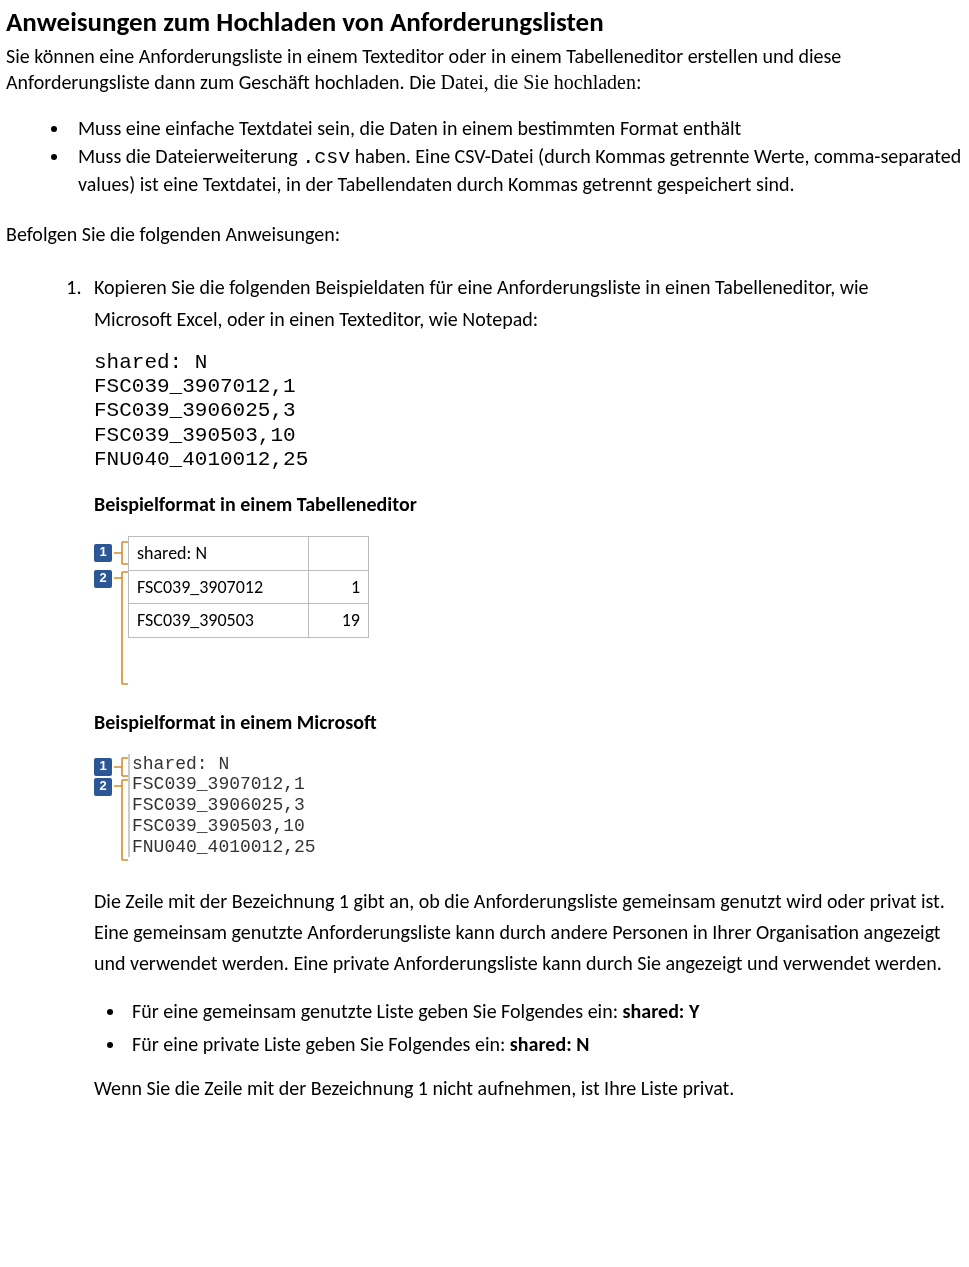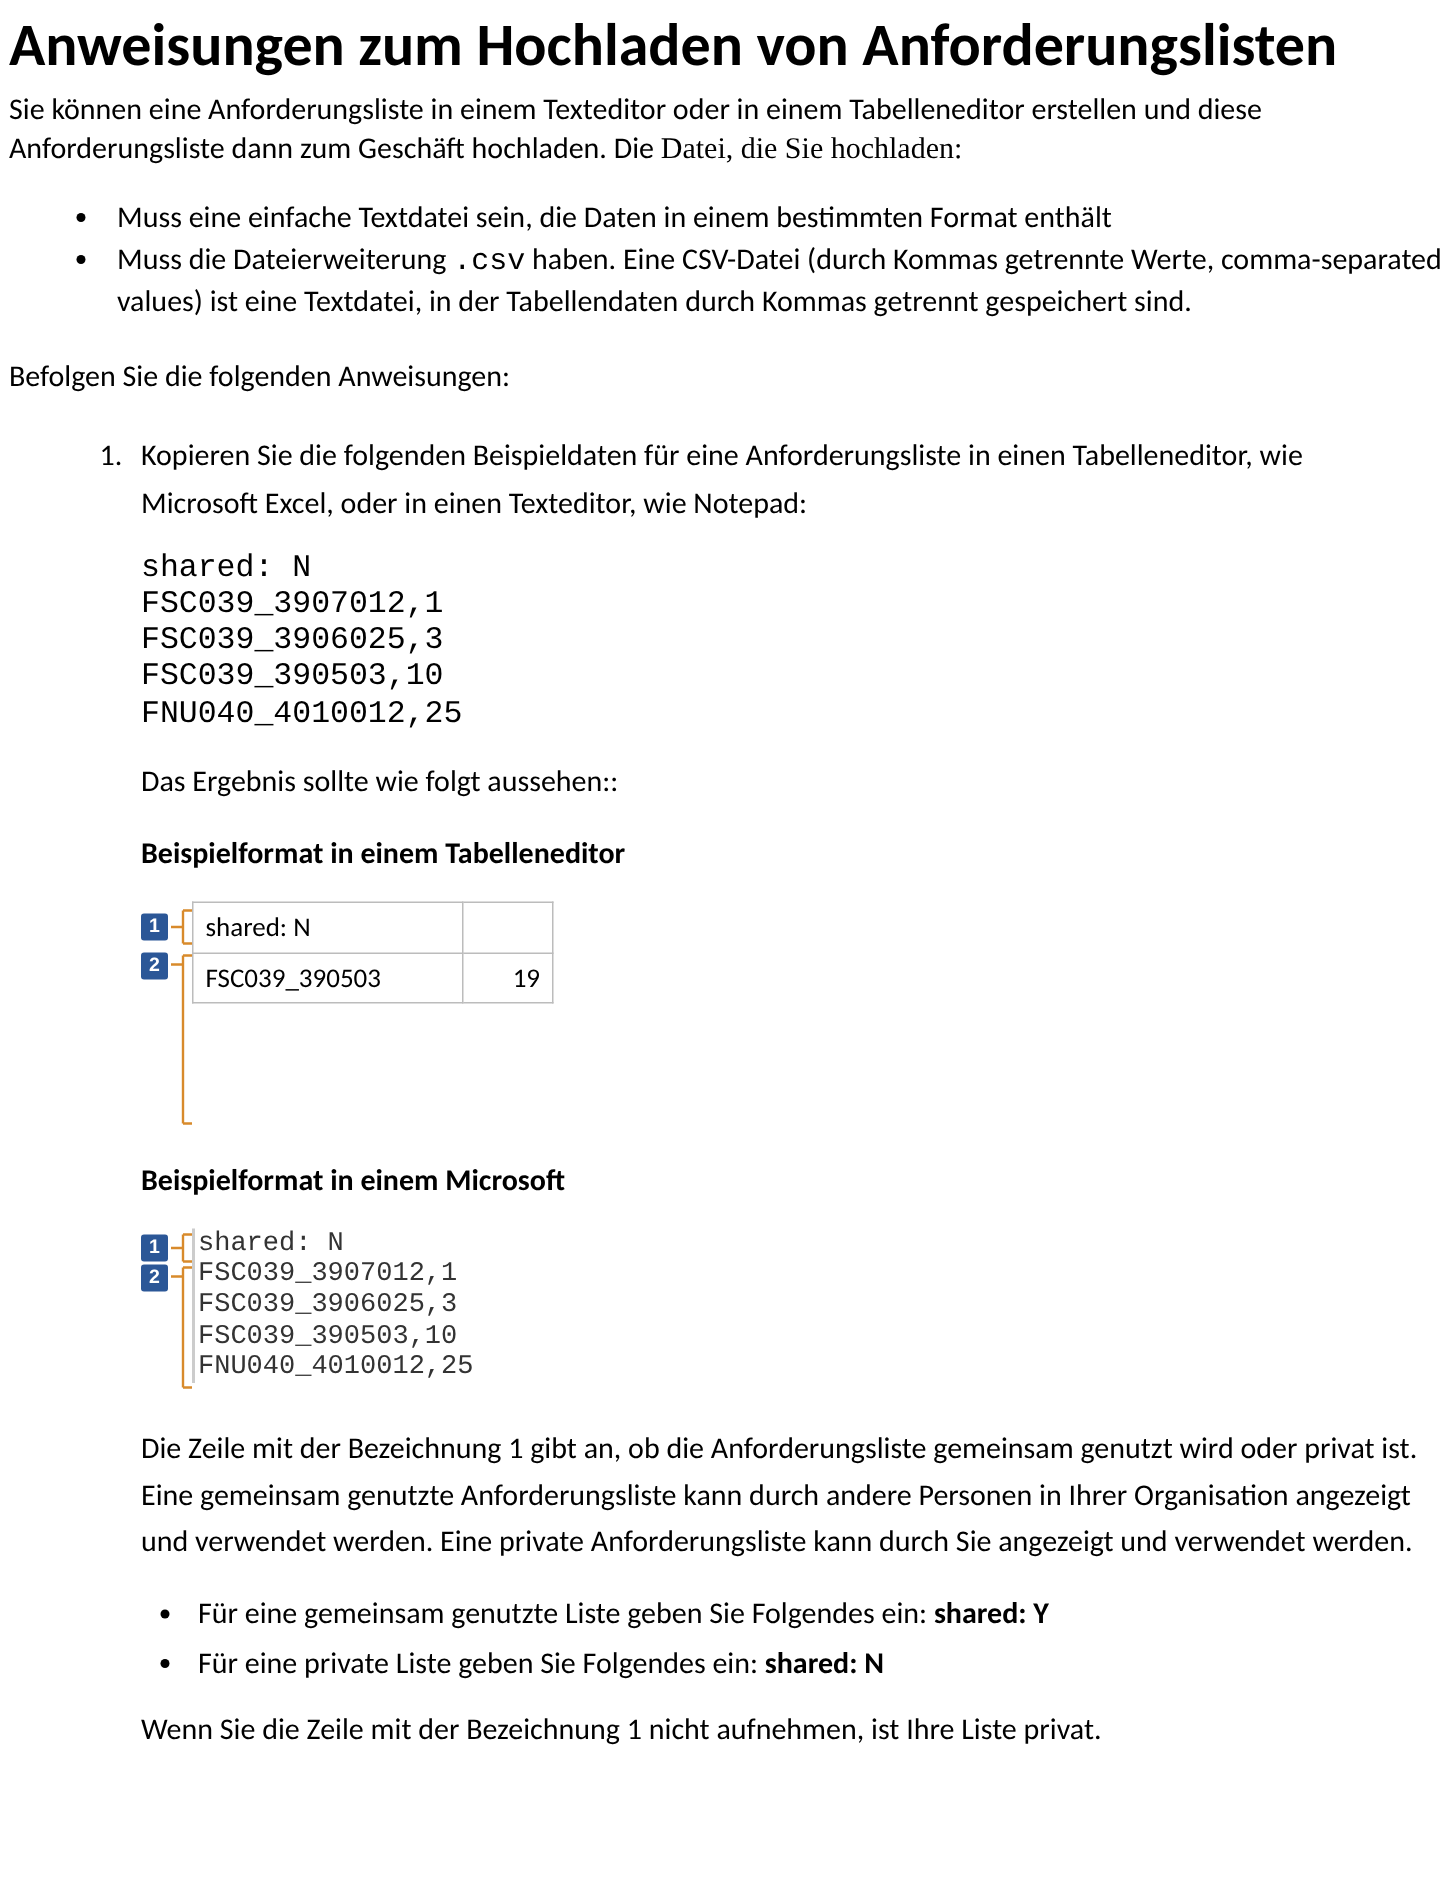--- a/index.html
+++ b/index.html
@@ -5,21 +5,21 @@
     body {
       font-family: Calibri, 'Segoe UI', Arial, sans-serif;
       font-size: 20px;
       color: #000;
       margin: 0;
       padding: 4px 6px;
       line-height: 1.3;
       width: 957px;
     }
     h1 {
-      font-size: 40px;
+      font-size: 27px;
       font-weight: bold;
       margin: 0 0 4px 0;
     }
     .intro {
       margin: 0 0 20px 0;
     }
     .serif-phrase {
       font-family: Georgia, 'Times New Roman', serif;
     }
     ul.bullets {
@@ -165,21 +165,20 @@
 <ol class="steps">
   <li>
     <p>Kopieren Sie die folgenden Beispieldaten für eine Anforderungsliste in einen Tabelleneditor, wie Microsoft Excel, oder in einen Texteditor, wie Notepad:</p>
 
     <pre class="code">shared: N
 FSC039_3907012,1
 FSC039_3906025,3
 FSC039_390503,10
 FNU040_4010012,25</pre>
 
-    <p>Das Ergebnis sollte wie folgt aussehen::</p>
 
     <p class="subhead">Beispielformat in einem Tabelleneditor</p>
 
     <div class="sheet-wrap">
       <div class="callouts callouts-tall">
 
         <div class="callout-row" style="height:30px;">
           <div class="callout-badge">1</div>
           <svg class="bracket-svg" width="16" height="30">
             <path d="M2 15 L10 15 M10 4 L10 26 M10 4 L16 4 M10 26 L16 26" stroke="#d88a2b" stroke-width="1.6" fill="none"></path>
@@ -194,20 +193,24 @@
         </div>
       </div>
       <div>
         <table class="spreadsheet">
           <tbody>
               <tr>
             <td class="colA">shared: N</td>
             <td class="colB"></td>
           </tr>
           <tr>
+            <td class="colA">FSC039_3907012</td>
+            <td class="colB">1</td>
+          </tr>
+          <tr>
             <td class="colA">FSC039_390503</td>
             <td class="colB">19</td>
           </tr>
         </tbody>
           </table>
       </div>
     </div>
 
     <p class="subhead">Beispielformat in einem Microsoft</p>
 

